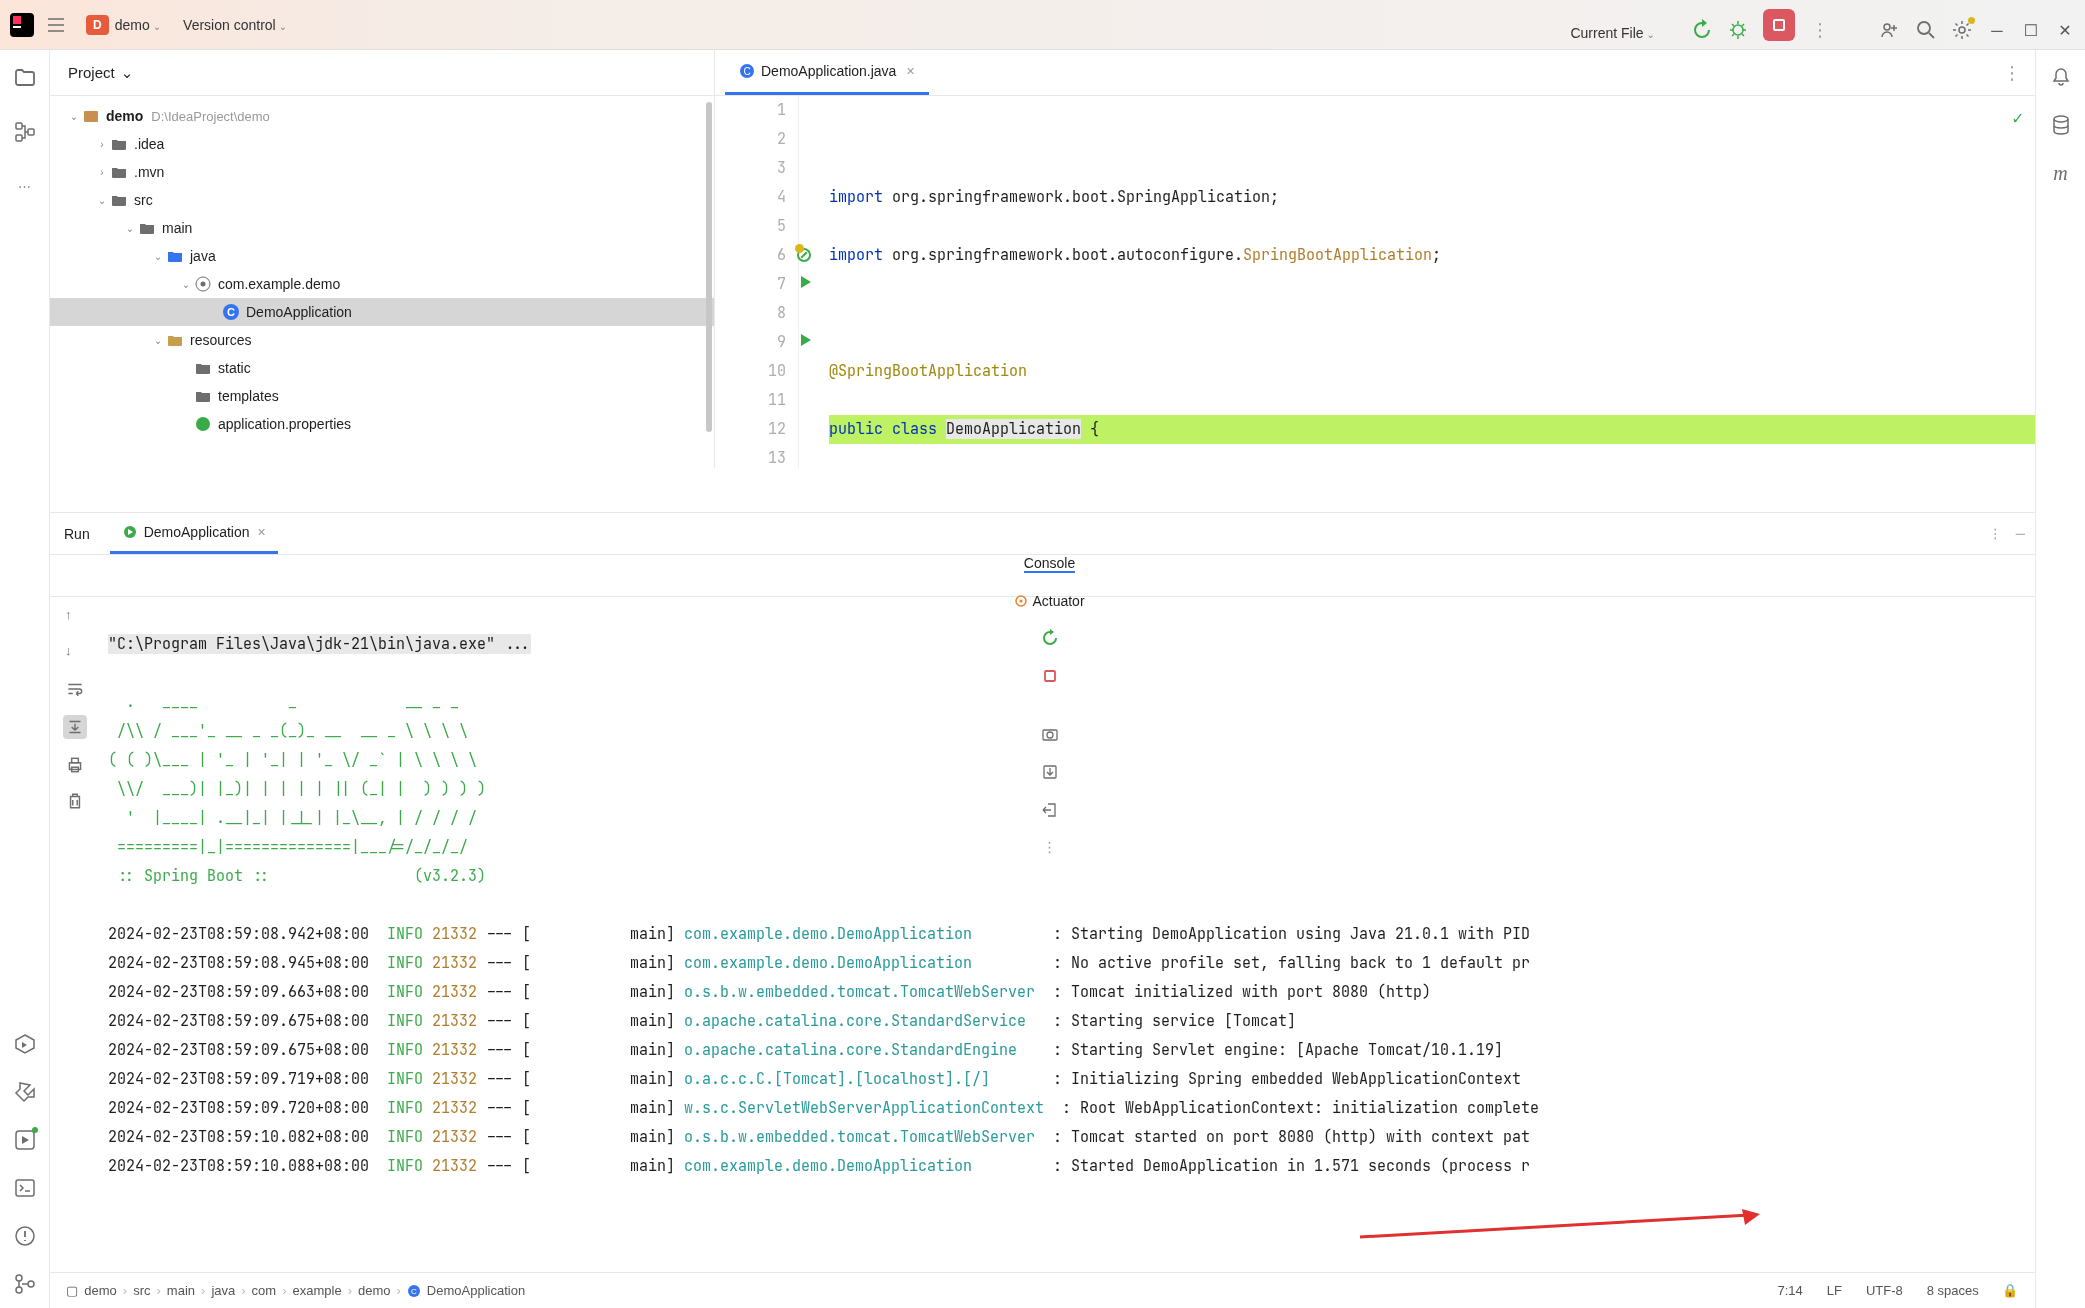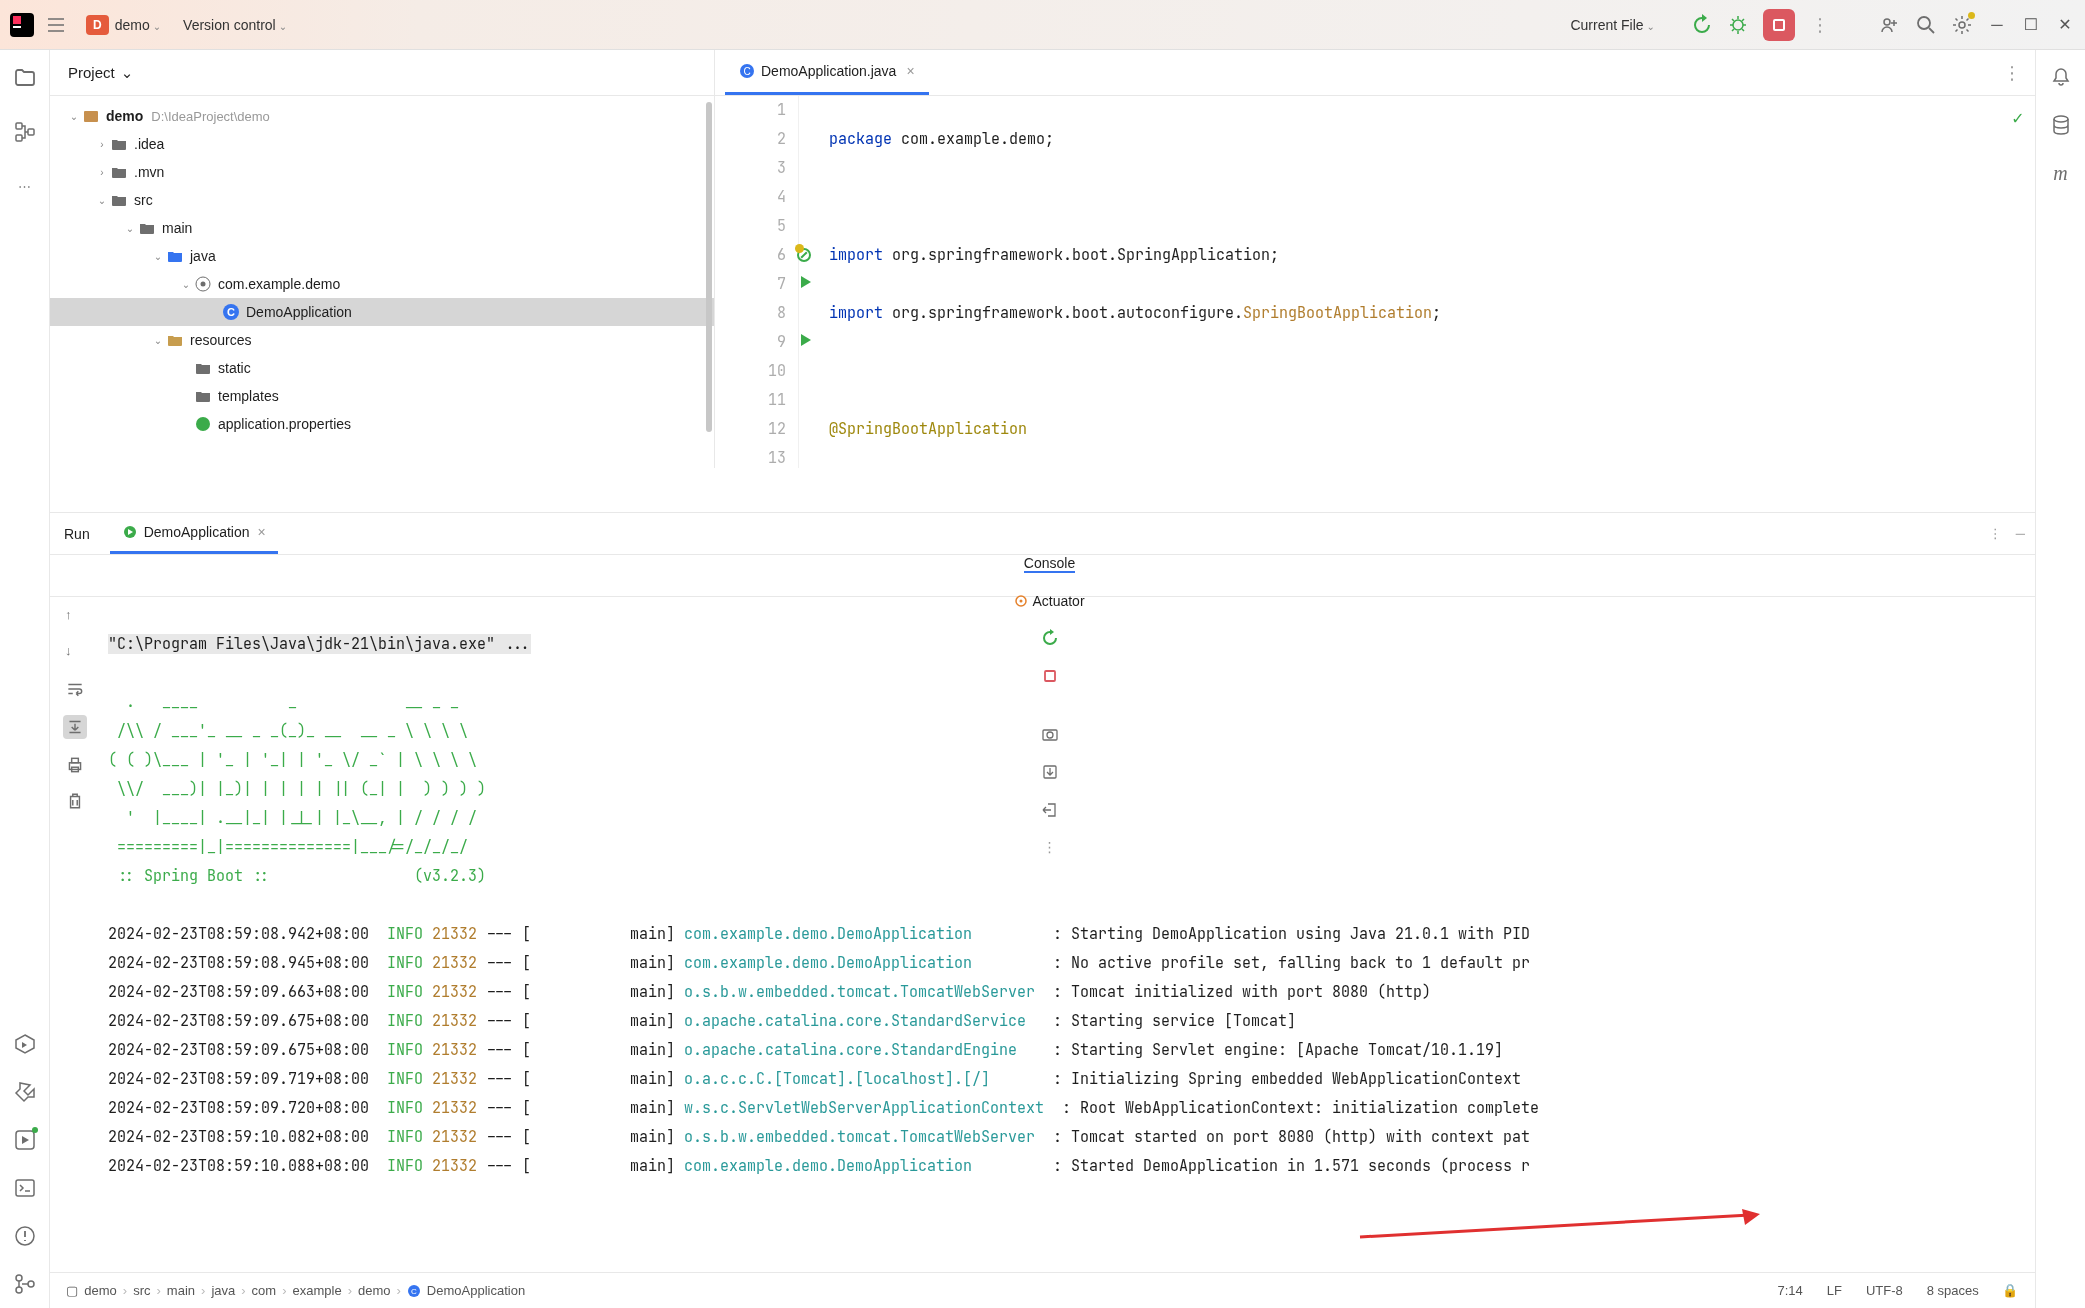--- a/index.html
+++ b/index.html
@@ -3,21 +3,21 @@
 <meta charset="utf-8">
 <style>
 * { margin: 0; padding: 0; box-sizing: border-box; }
 body { font-family: -apple-system, "Segoe UI", sans-serif; font-size: 13px; color: #1e1e1e; background: #fff; width: 2085px; height: 1308px; display: flex; flex-direction: column; overflow: hidden; }
 .titlebar { height: 50px; background: linear-gradient(90deg, #fce5d9 0%, #f5ece6 20%, #f2f2f2 100%); display: flex; align-items: center; padding: 0 10px; border-bottom: 1px solid #e0e0e0; }
 .titlebar .logo { width: 24px; height: 24px; margin-right: 12px; }
 .titlebar .hamburger { width: 20px; height: 20px; margin-right: 20px; cursor: pointer; }
 .titlebar .proj-chip { background: #e55b3c; color: #fff; border-radius: 4px; padding: 3px 7px; font-size: 12px; margin-right: 6px; font-weight: 600; }
 .titlebar .dropdown { color: #333; margin-right: 22px; cursor: pointer; font-size: 14px; }
 .titlebar .chev { font-size: 10px; color: #888; margin-left: 3px; }
-.titlebar-right { margin-left: auto; display: flex; align-items: center; gap: 14px; }
+.titlebar-right { margin-left: auto; display: flex; align-items: flex-end; gap: 14px; }
 .titlebar-right .icon { width: 22px; height: 22px; cursor: pointer; display: flex; align-items: center; justify-content: center; }
 .stop-btn-red { width: 32px; height: 32px; background: #db5860; border-radius: 6px; display: flex; align-items: center; justify-content: center; }
 .stop-btn-red .sq { width: 12px; height: 12px; border: 2px solid #fff; border-radius: 2px; }
 .winbtn { width: 20px; height: 20px; display: flex; align-items: center; justify-content: center; font-size: 16px; color: #555; }
 
 .main-body { flex: 1; display: flex; overflow: hidden; }
 .left-rail { width: 50px; background: #fff; border-right: 1px solid #e8e8e8; display: flex; flex-direction: column; align-items: center; padding-top: 16px; gap: 30px; }
 .left-rail .icon { width: 24px; height: 24px; cursor: pointer; color: #6e6e6e; display: flex; align-items: center; justify-content: center; }
 .left-rail .bottom { margin-top: auto; margin-bottom: 12px; display: flex; flex-direction: column; gap: 24px; align-items: center; }
 .left-rail .dot-badge { position: relative; }
@@ -325,21 +325,20 @@
             <div class="ln">6<span class="no-entry"></span><span class="dot-y"></span></div>
             <div class="ln">7<span class="run-icon"></span></div>
             <div class="ln">8</div>
             <div class="ln">9<span class="run-icon"></span></div>
             <div class="ln">10</div>
               <div class="ln">11</div>
               <div class="ln">12</div>
               <div class="ln">13</div>
           </div>
           <div class="code">
-<div class="line"><span class="kw">package</span><span> com.example.demo;</span></div>
 <div class="line"></div>
 <div class="line"><span class="kw">import</span><span> org.springframework.boot.SpringApplication;</span></div>
 <div class="line"><span class="kw">import</span><span> org.springframework.boot.autoconfigure.</span><span style="color:#b07d2e">SpringBootApplication</span><span>;</span></div>
 <div class="line"></div>
 <div class="line"><span class="ann">@SpringBootApplication</span></div>
 <div class="line hl"><span class="kw">public </span><span class="kw">class </span><span style="background:#e8e8e8">DemoApplication</span><span> {</span></div>
 
 
 
 

